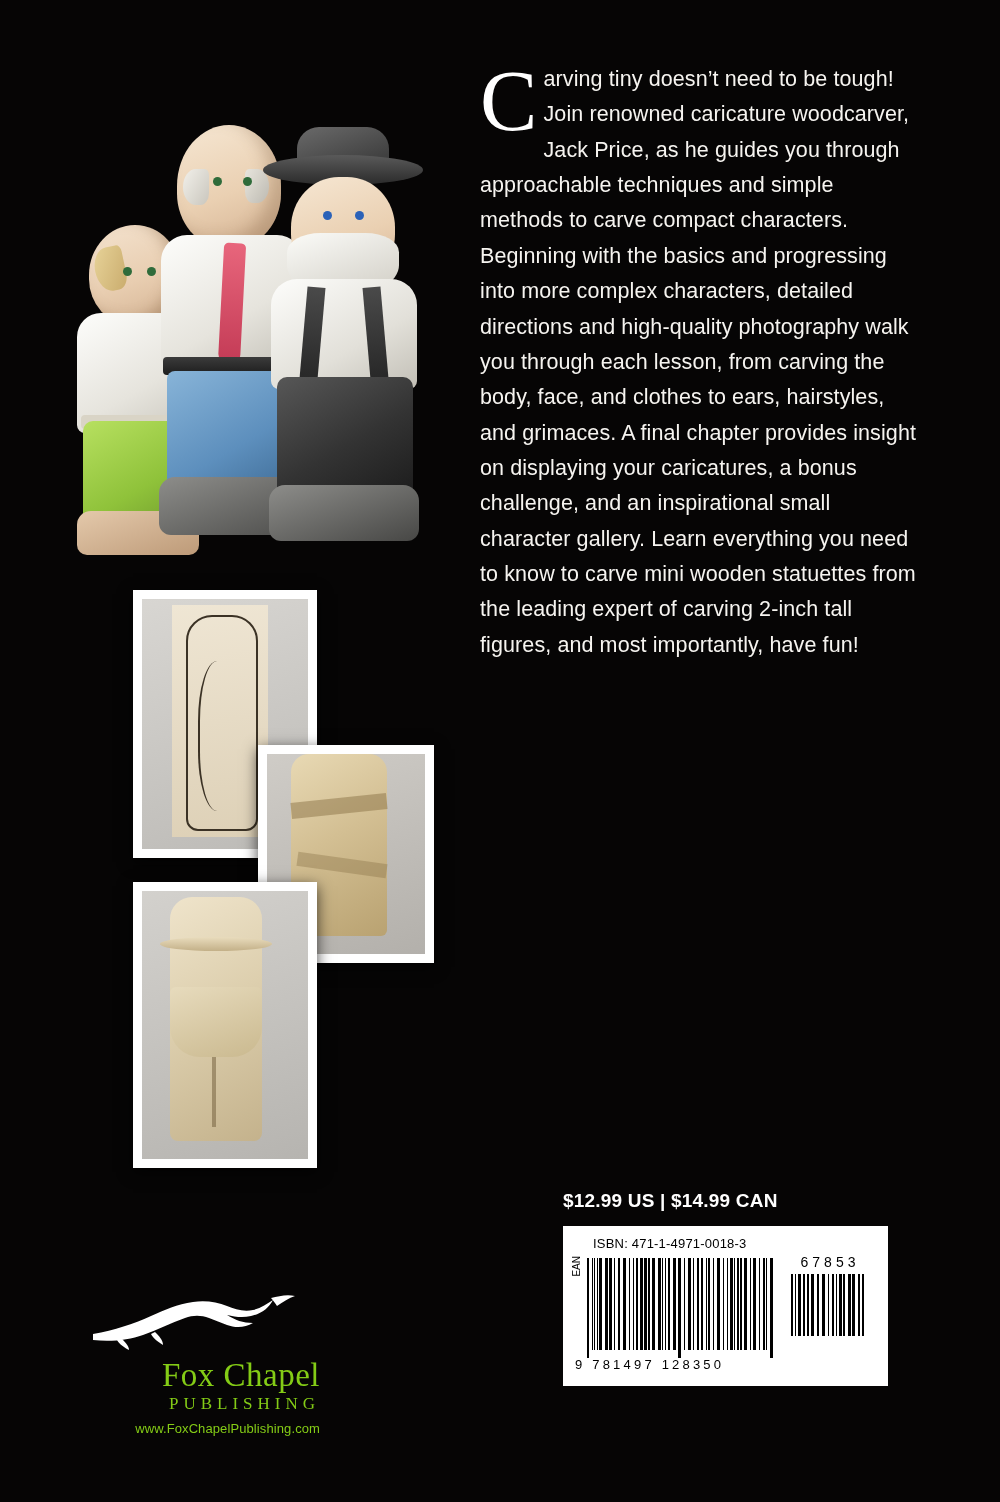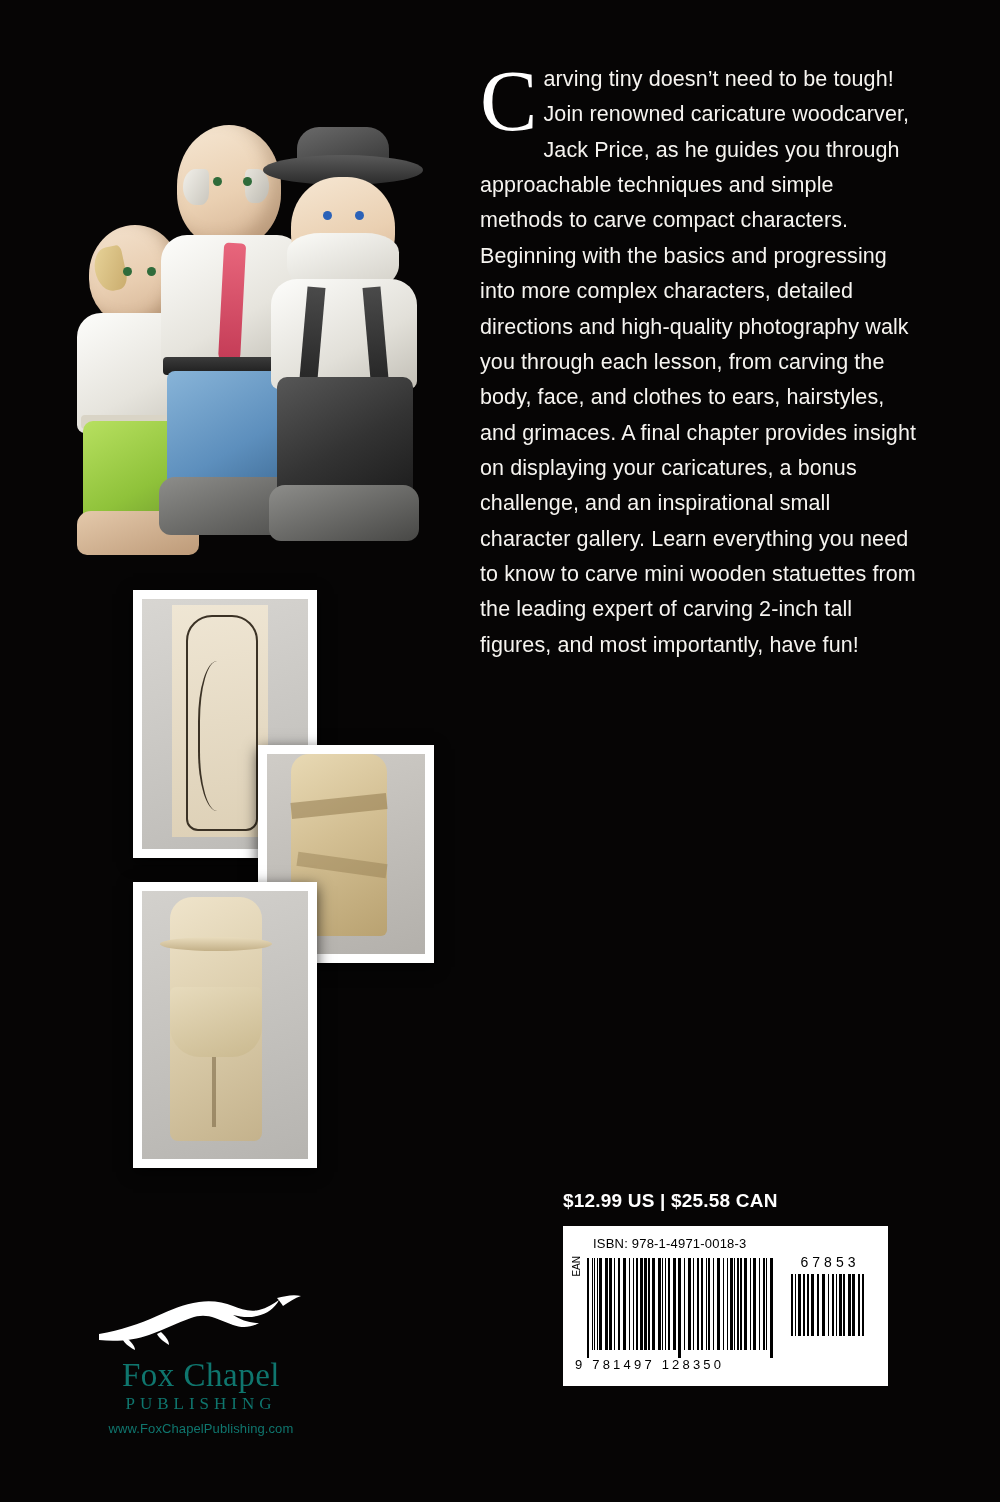--- a/index.html
+++ b/index.html
@@ -327,25 +327,25 @@
     color: #000;
     font-size: 14px;
     letter-spacing: 4px;
     font-family: "Liberation Sans", sans-serif;
     text-align: center;
   }
 
   
   .publisher {
     position: absolute;
-    left: 76px;
+    left: 70px;
     top: 1290px;
     width: 250px;
-    text-align: center;
-    color: #0f766e;
+    text-align: right;
+    color: #84cc16;
   }
   .fox-mark { width: 220px; height: 62px; margin: 0 auto 6px; display: block; }
   .pub-name {
     font-family: "Liberation Serif", serif;
     font-size: 33px;
     letter-spacing: .5px;
     line-height: 1.05;
   }
   .pub-sub {
     font-family: "Liberation Serif", serif;
@@ -430,24 +430,24 @@
       <div class="brim"></div>
       <div class="coat"></div>
       <div class="legsplit"></div>
     </div>
   </div>
 
   <div class="copy">
     <span class="dropcap">C</span><span>arving tiny doesn’t need to be tough! Join renowned caricature woodcarver, Jack Price, as he guides you through approachable techniques and simple methods to carve compact characters. Beginning with the basics and progressing into more complex characters, detailed directions and high-quality photography walk you through each lesson, from carving the body, face, and clothes to ears, hairstyles, and grimaces. A final chapter provides insight on displaying your caricatures, a bonus challenge, and an inspirational small character gallery. Learn everything you need to know to carve mini wooden statuettes from the leading expert of carving 2-inch tall figures, and most importantly, have fun!</span>
   </div>
 
-  <div class="price">$12.99 US | $25.58 CAN</div>
+  <div class="price">$12.99 US | $14.99 CAN</div>
 
   <div class="barcode-block">
-    <div class="isbn-text">ISBN: 978-1-4971-0018-3</div>
+    <div class="isbn-text">ISBN: 471-1-4971-0018-3</div>
     <div class="ean-label">EAN</div>
     <div class="bars-main" id="bars-main">
         <span class="bar" style="width:2px;height:100px;background:#000"></span>
         <span class="bar" style="width:3px;height:100px;background:transparent"></span>
         <span class="bar" style="width:1px;height:92px;background:#000"></span>
         <span class="bar" style="width:1px;height:92px;background:transparent"></span>
         <span class="bar" style="width:1px;height:92px;background:#000"></span>
         <span class="bar" style="width:2px;height:92px;background:transparent"></span>
         <span class="bar" style="width:1px;height:92px;background:#000"></span>
         <span class="bar" style="width:1px;height:92px;background:transparent"></span>

